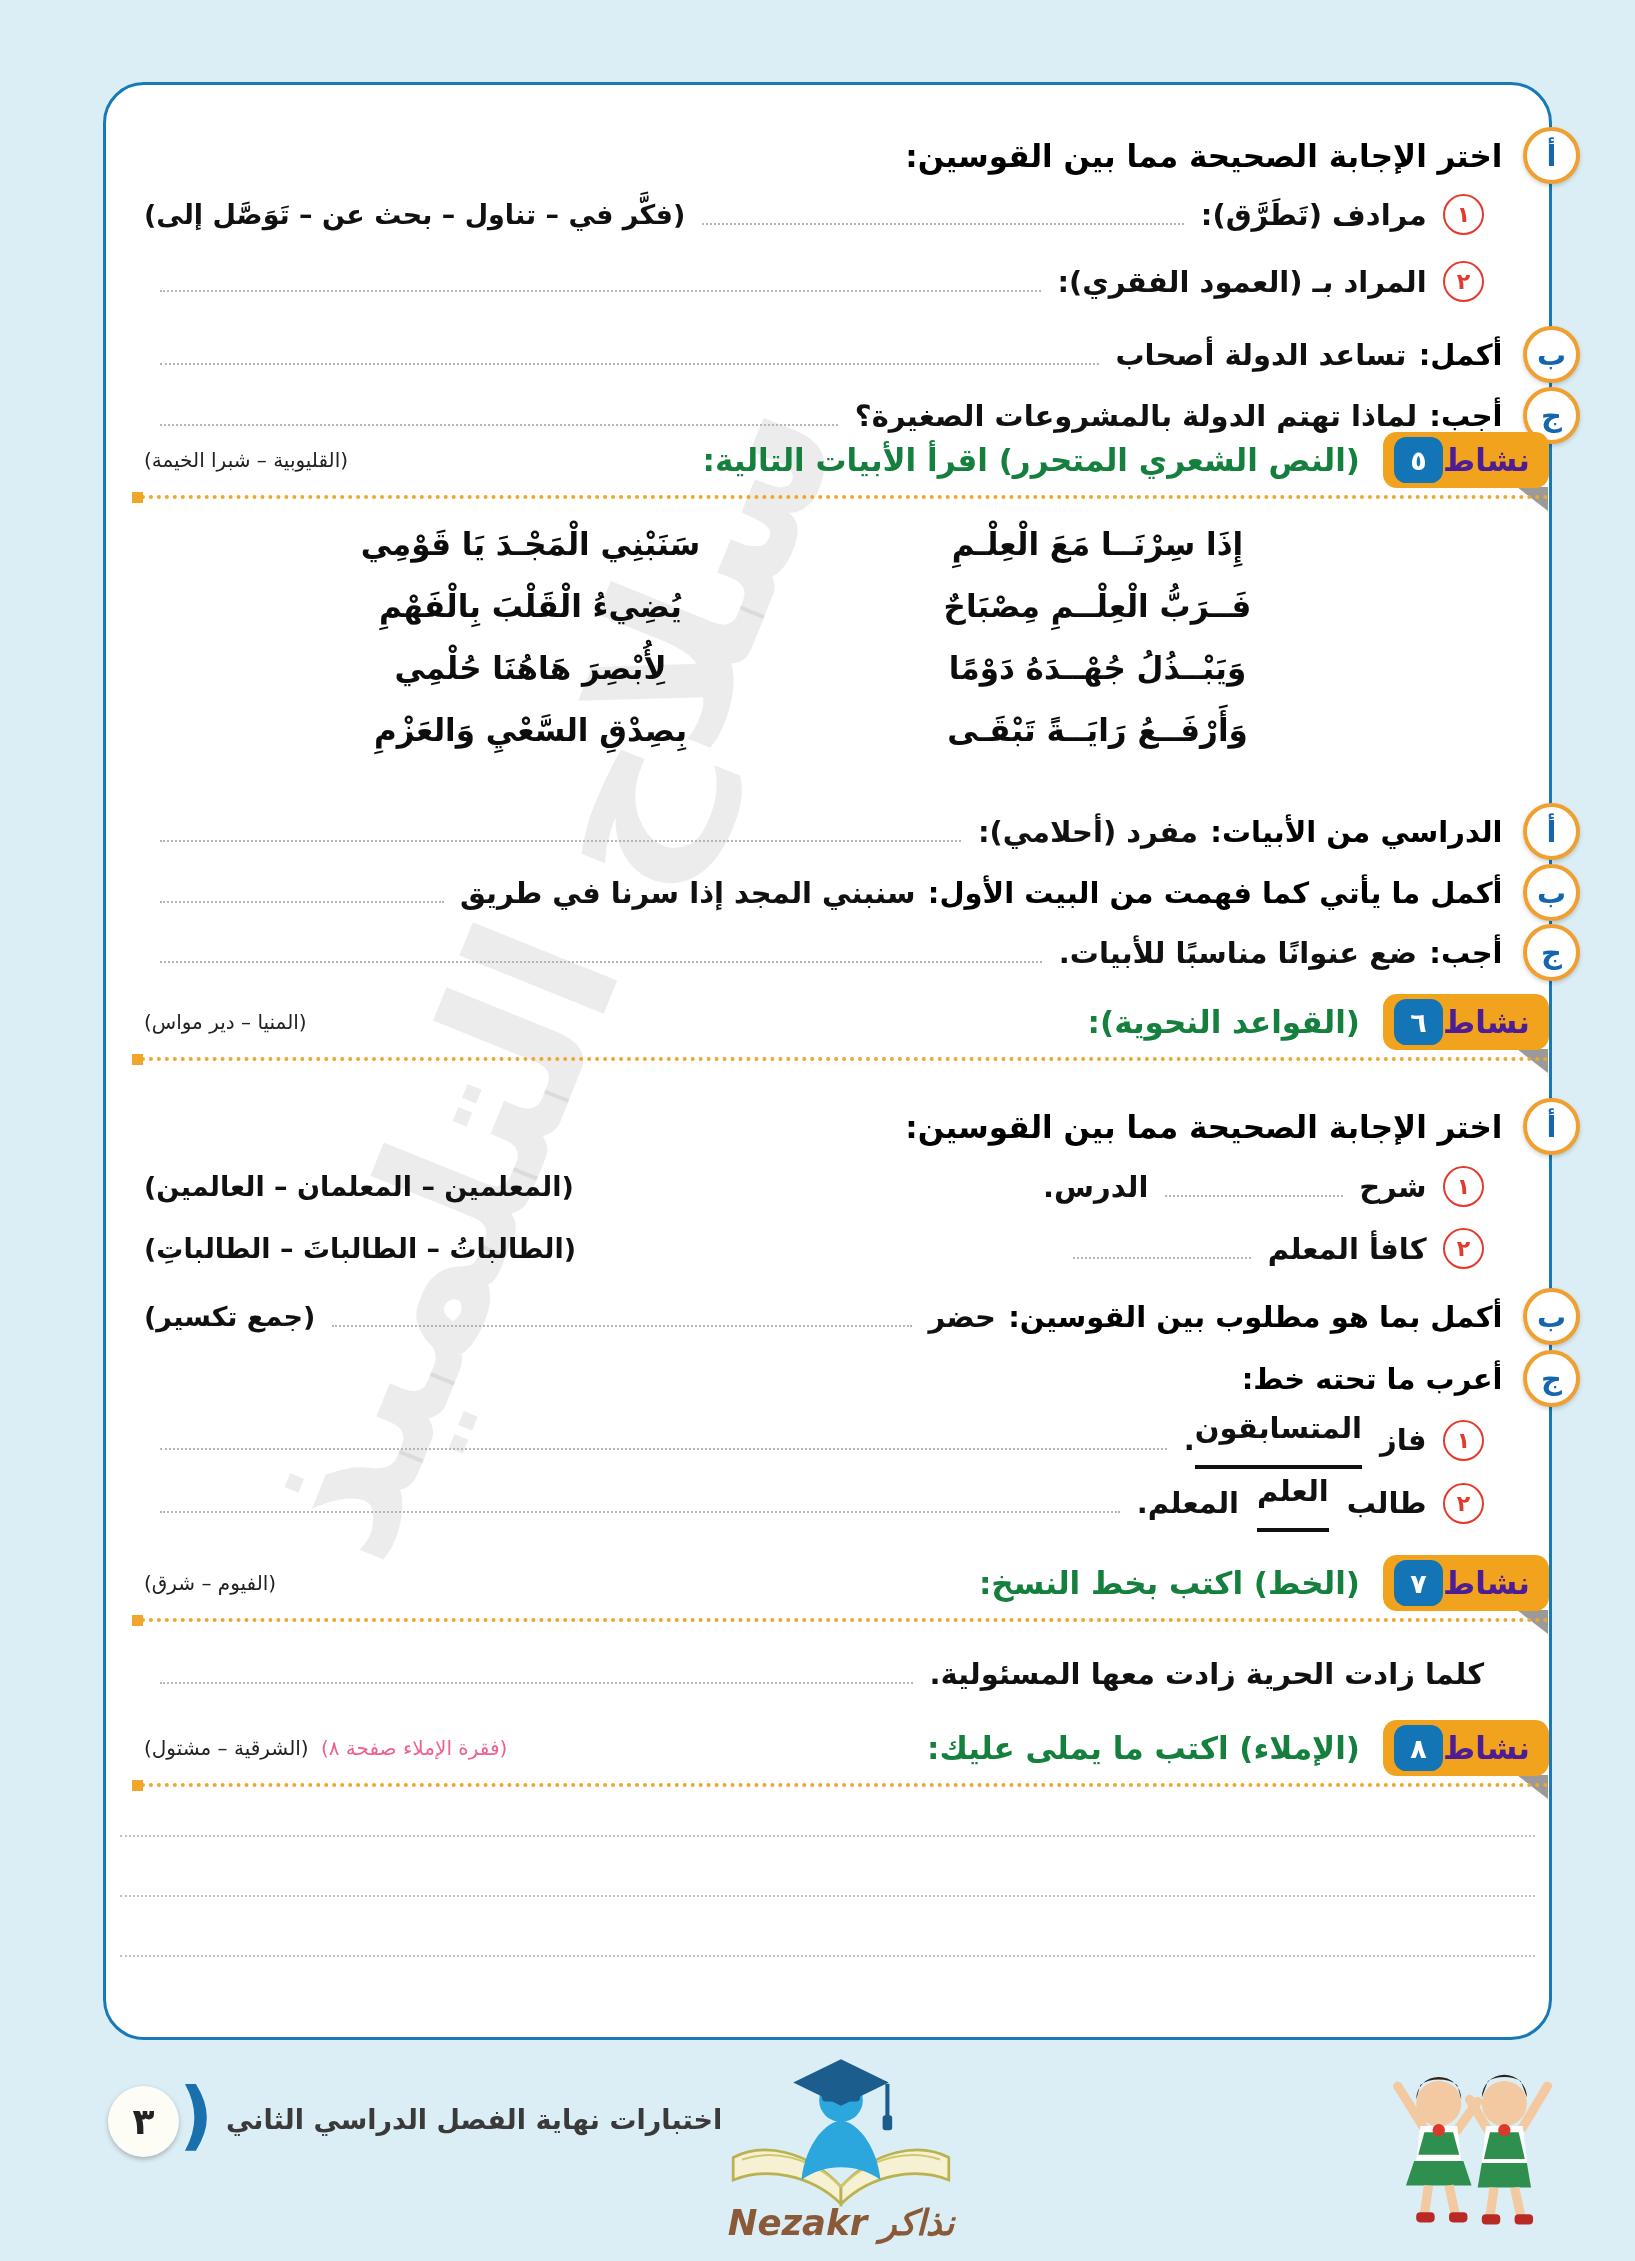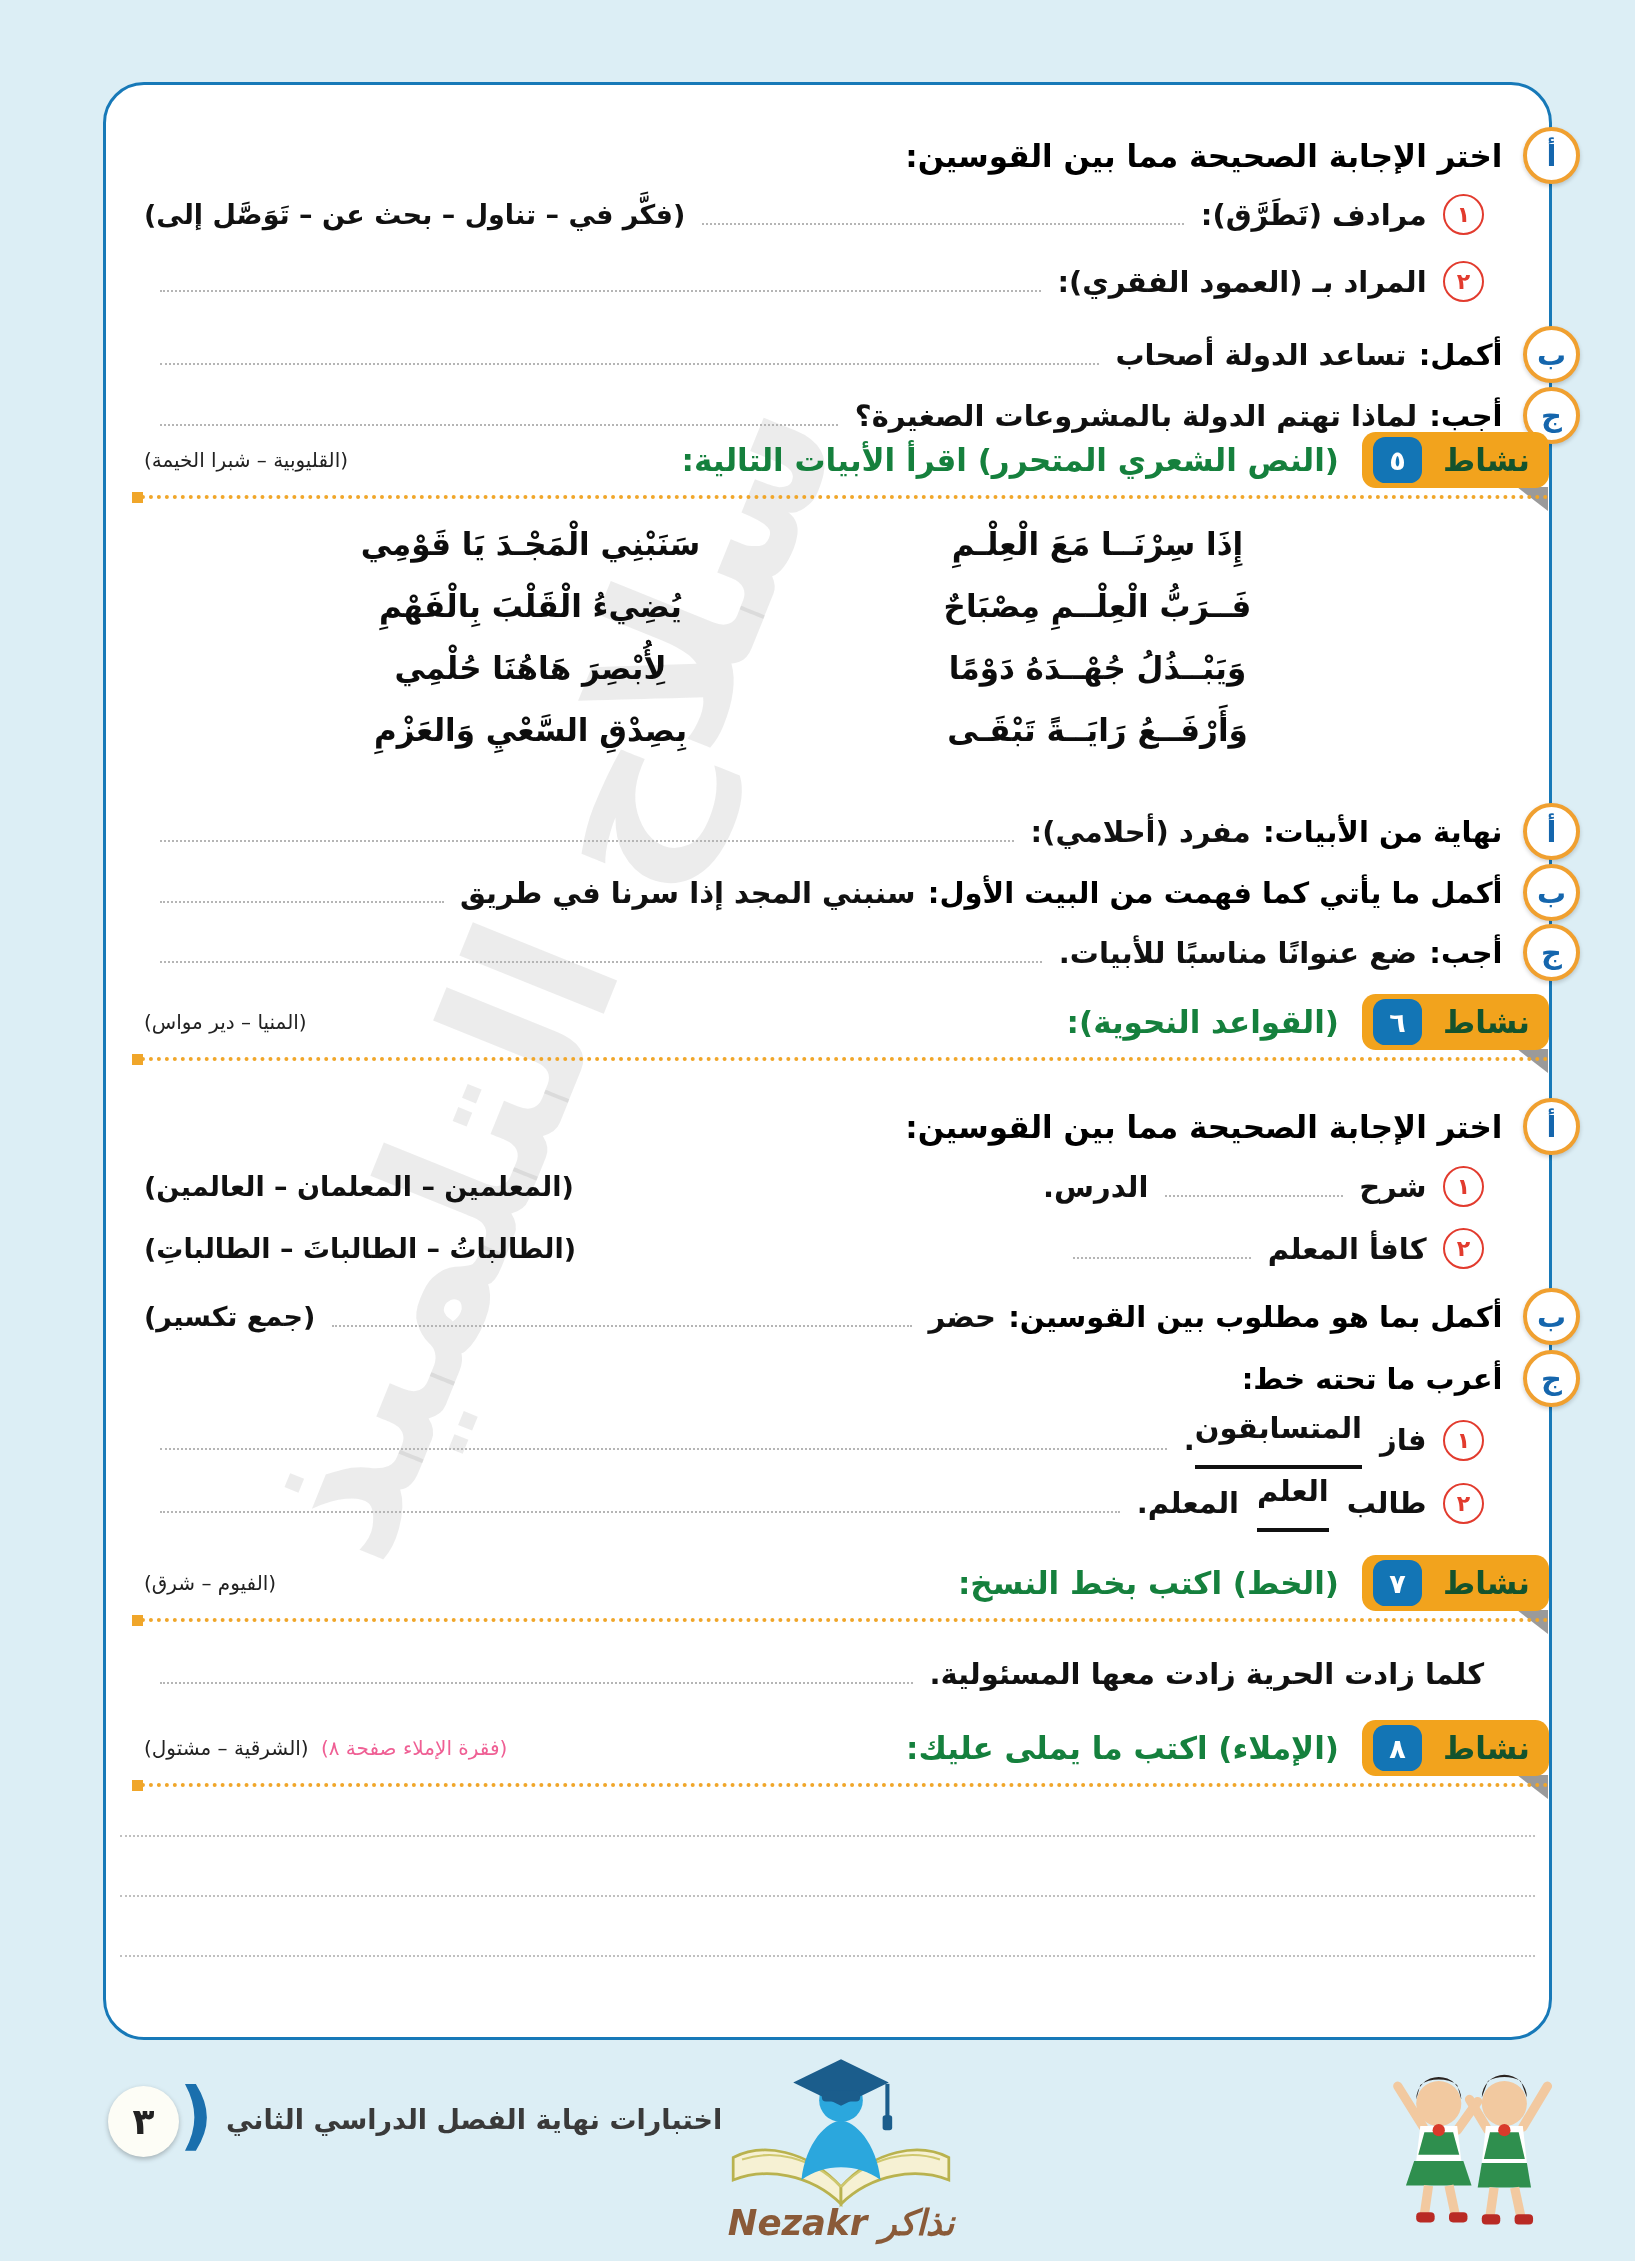--- a/index.html
+++ b/index.html
@@ -78,21 +78,21 @@
     margin-right:-65px; margin-left:23px;
     position:relative;
   }
   .pill::after {
     content:""; position:absolute;
     right:1.4px; bottom:-22.6px;
     border-style:solid; border-width:24px 0 0 31px;
     border-color:#9a9a9a transparent transparent transparent;
     z-index:-1;
   }
-  .pill .nlabel { color:#14532d; font-size:31px; font-weight:bold; margin-left:21px; }
+  .pill .nlabel { color:#4c1d95; font-size:31px; font-weight:bold; margin-left:0; }
   .pill .nsq {
     background:#1375b5; color:#fff;
     width:49px; height:46px; border-radius:12.3px;
     display:flex; align-items:center; justify-content:center;
     font-size:27px; font-weight:bold;
   }
   .atitle { font-size:31px; }
   .src  { font-size:20px; color:#222; font-weight:normal; flex:0 0 auto; }
   .pink { color:#ef5f94; margin-left:12.3px; }
   .sep {
@@ -206,21 +206,21 @@
         <span class="hemi">لِأُبْصِرَ هَاهُنَا حُلْمِي</span>
       </div>
       <div class="vrow">
         <span class="hemi">وَأَرْفَــعُ رَايَــةً تَبْقَـى</span>
         <span class="hemi">بِصِدْقِ السَّعْيِ وَالعَزْمِ</span>
       </div>
     </div>
 
     <div class="row" style="top:718px">
       <span class="lb">أ</span>
-      <span class="blue lbl">نهاية من الأبيات:</span>
+      <span class="blue lbl">الدراسي من الأبيات:</span>
       <span>مفرد (أحلامي):</span>
       <span class="dots"></span>
     </div>
 
     <div class="row" style="top:779px">
       <span class="lb">ب</span>
       <span class="blue lbl">أكمل ما يأتي كما فهمت من البيت الأول:</span>
       <span>سنبني المجد إذا سرنا في طريق</span>
       <span class="dots"></span>
     </div>

